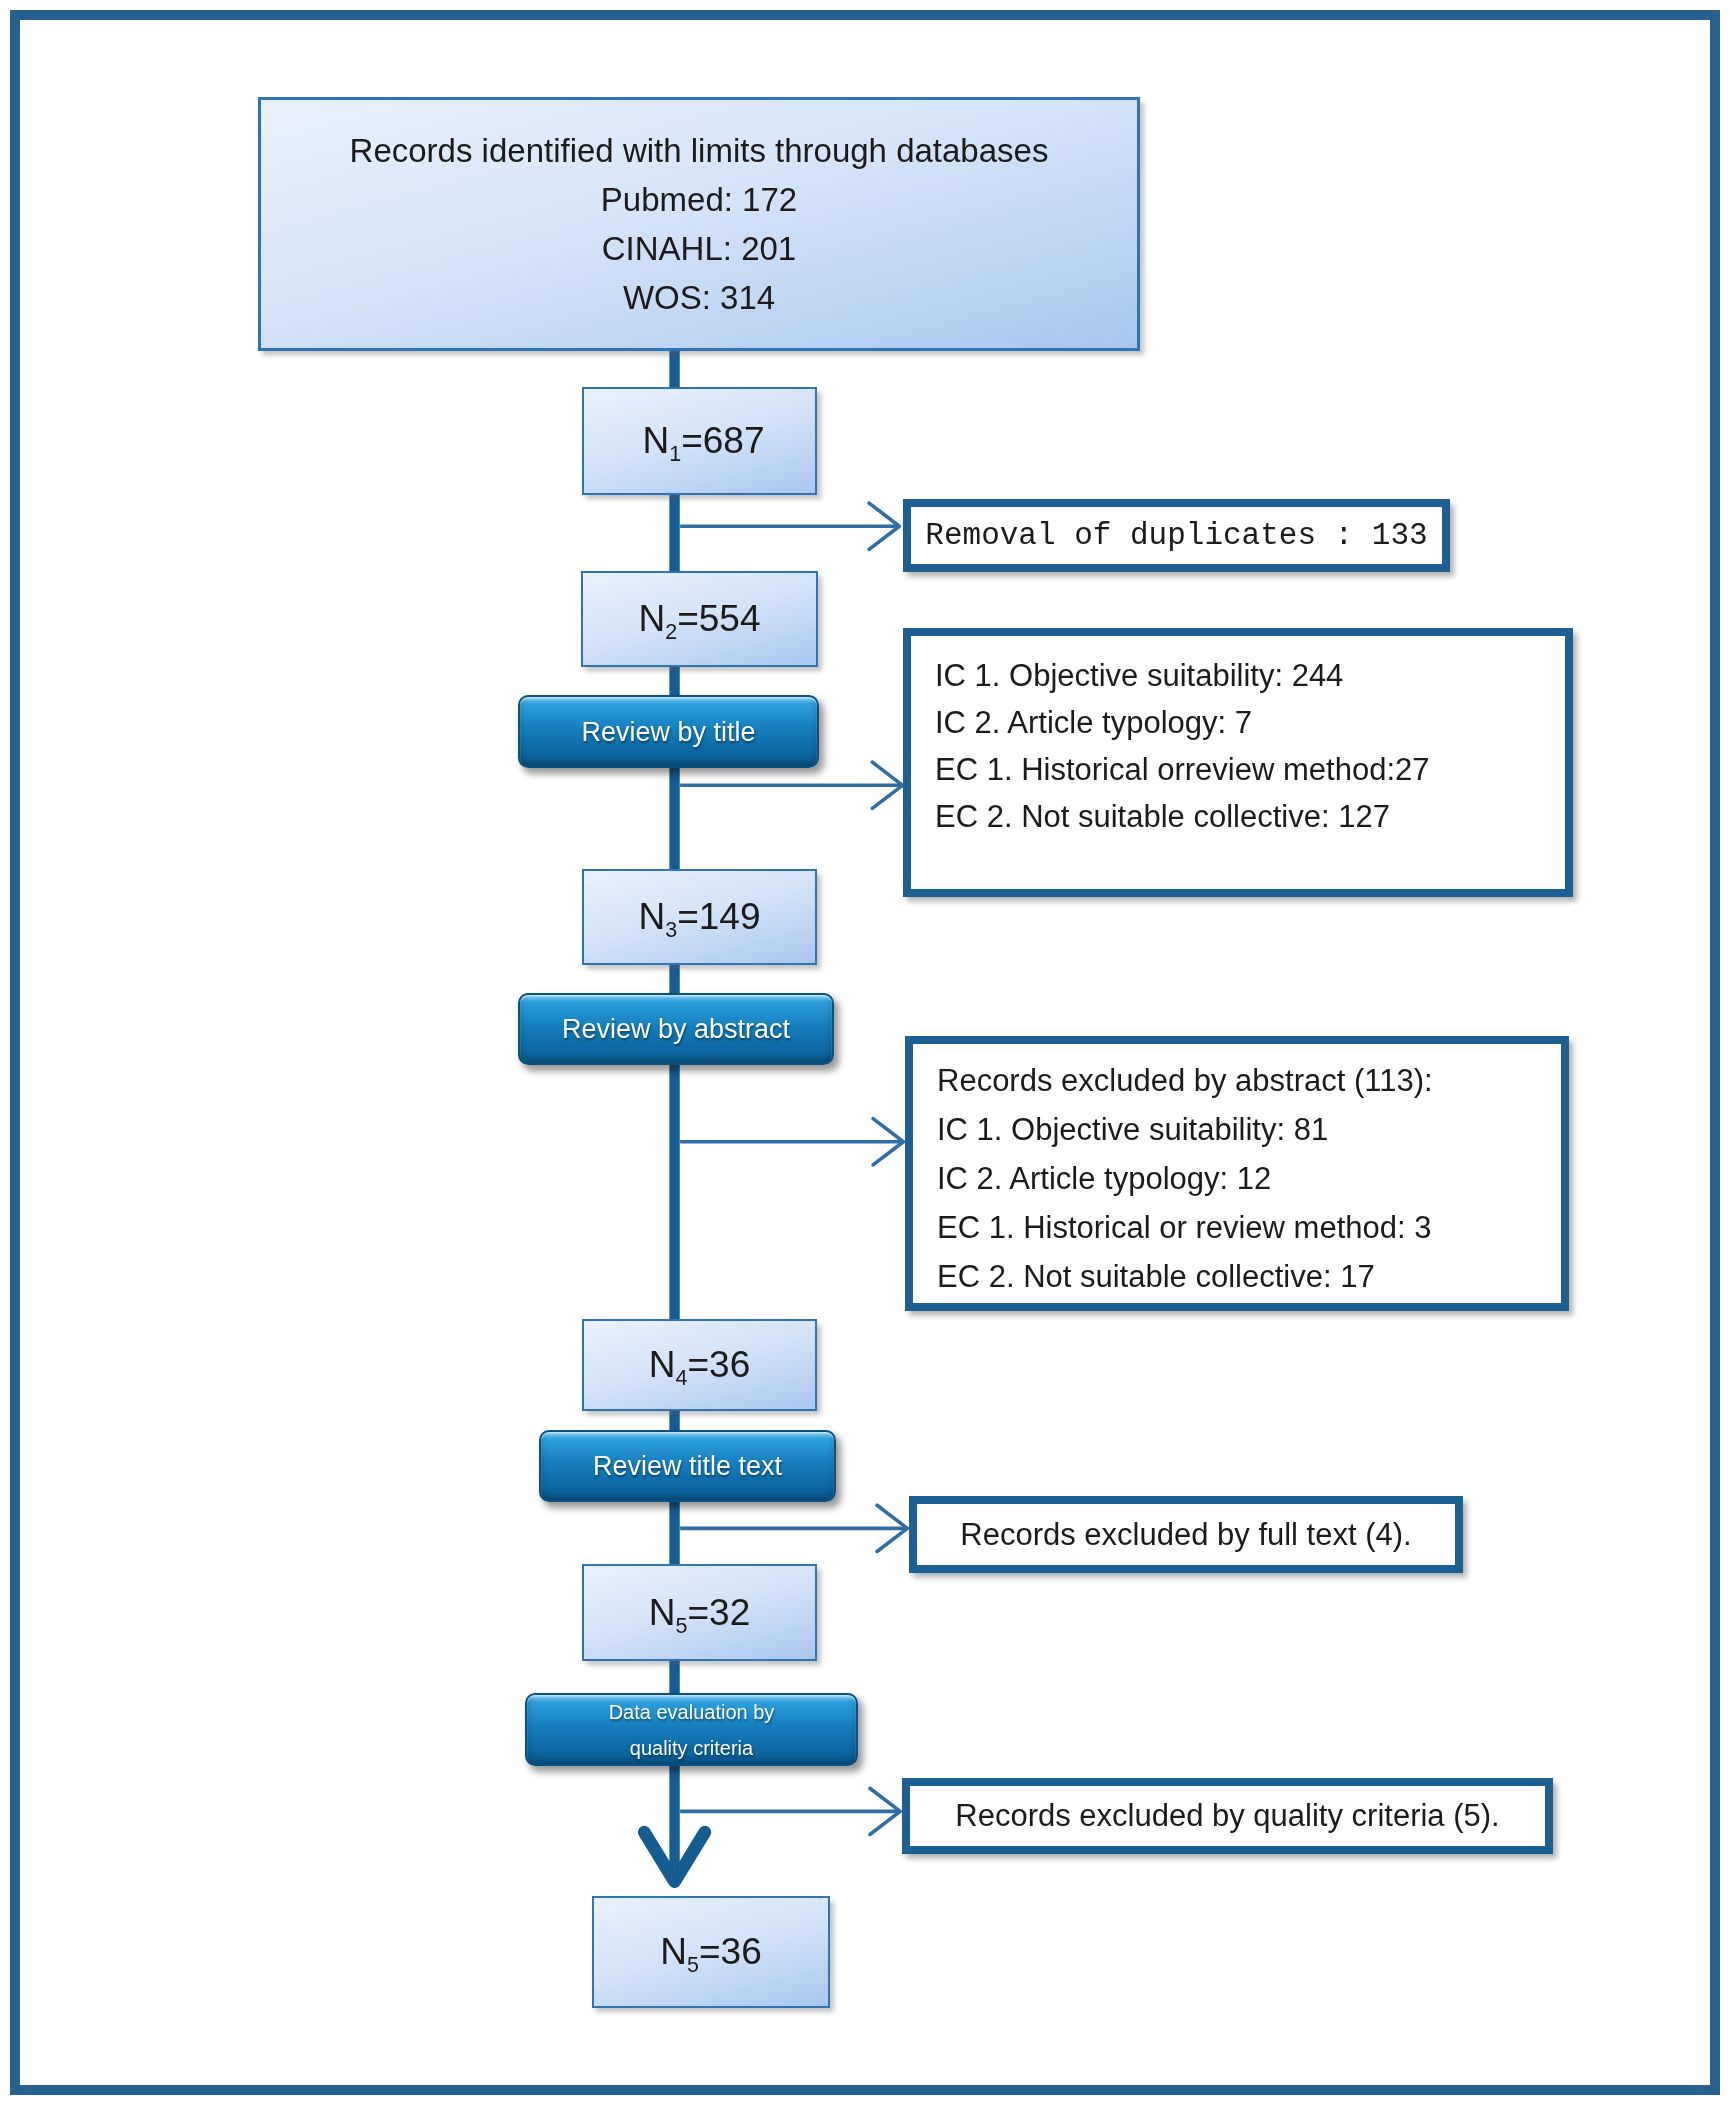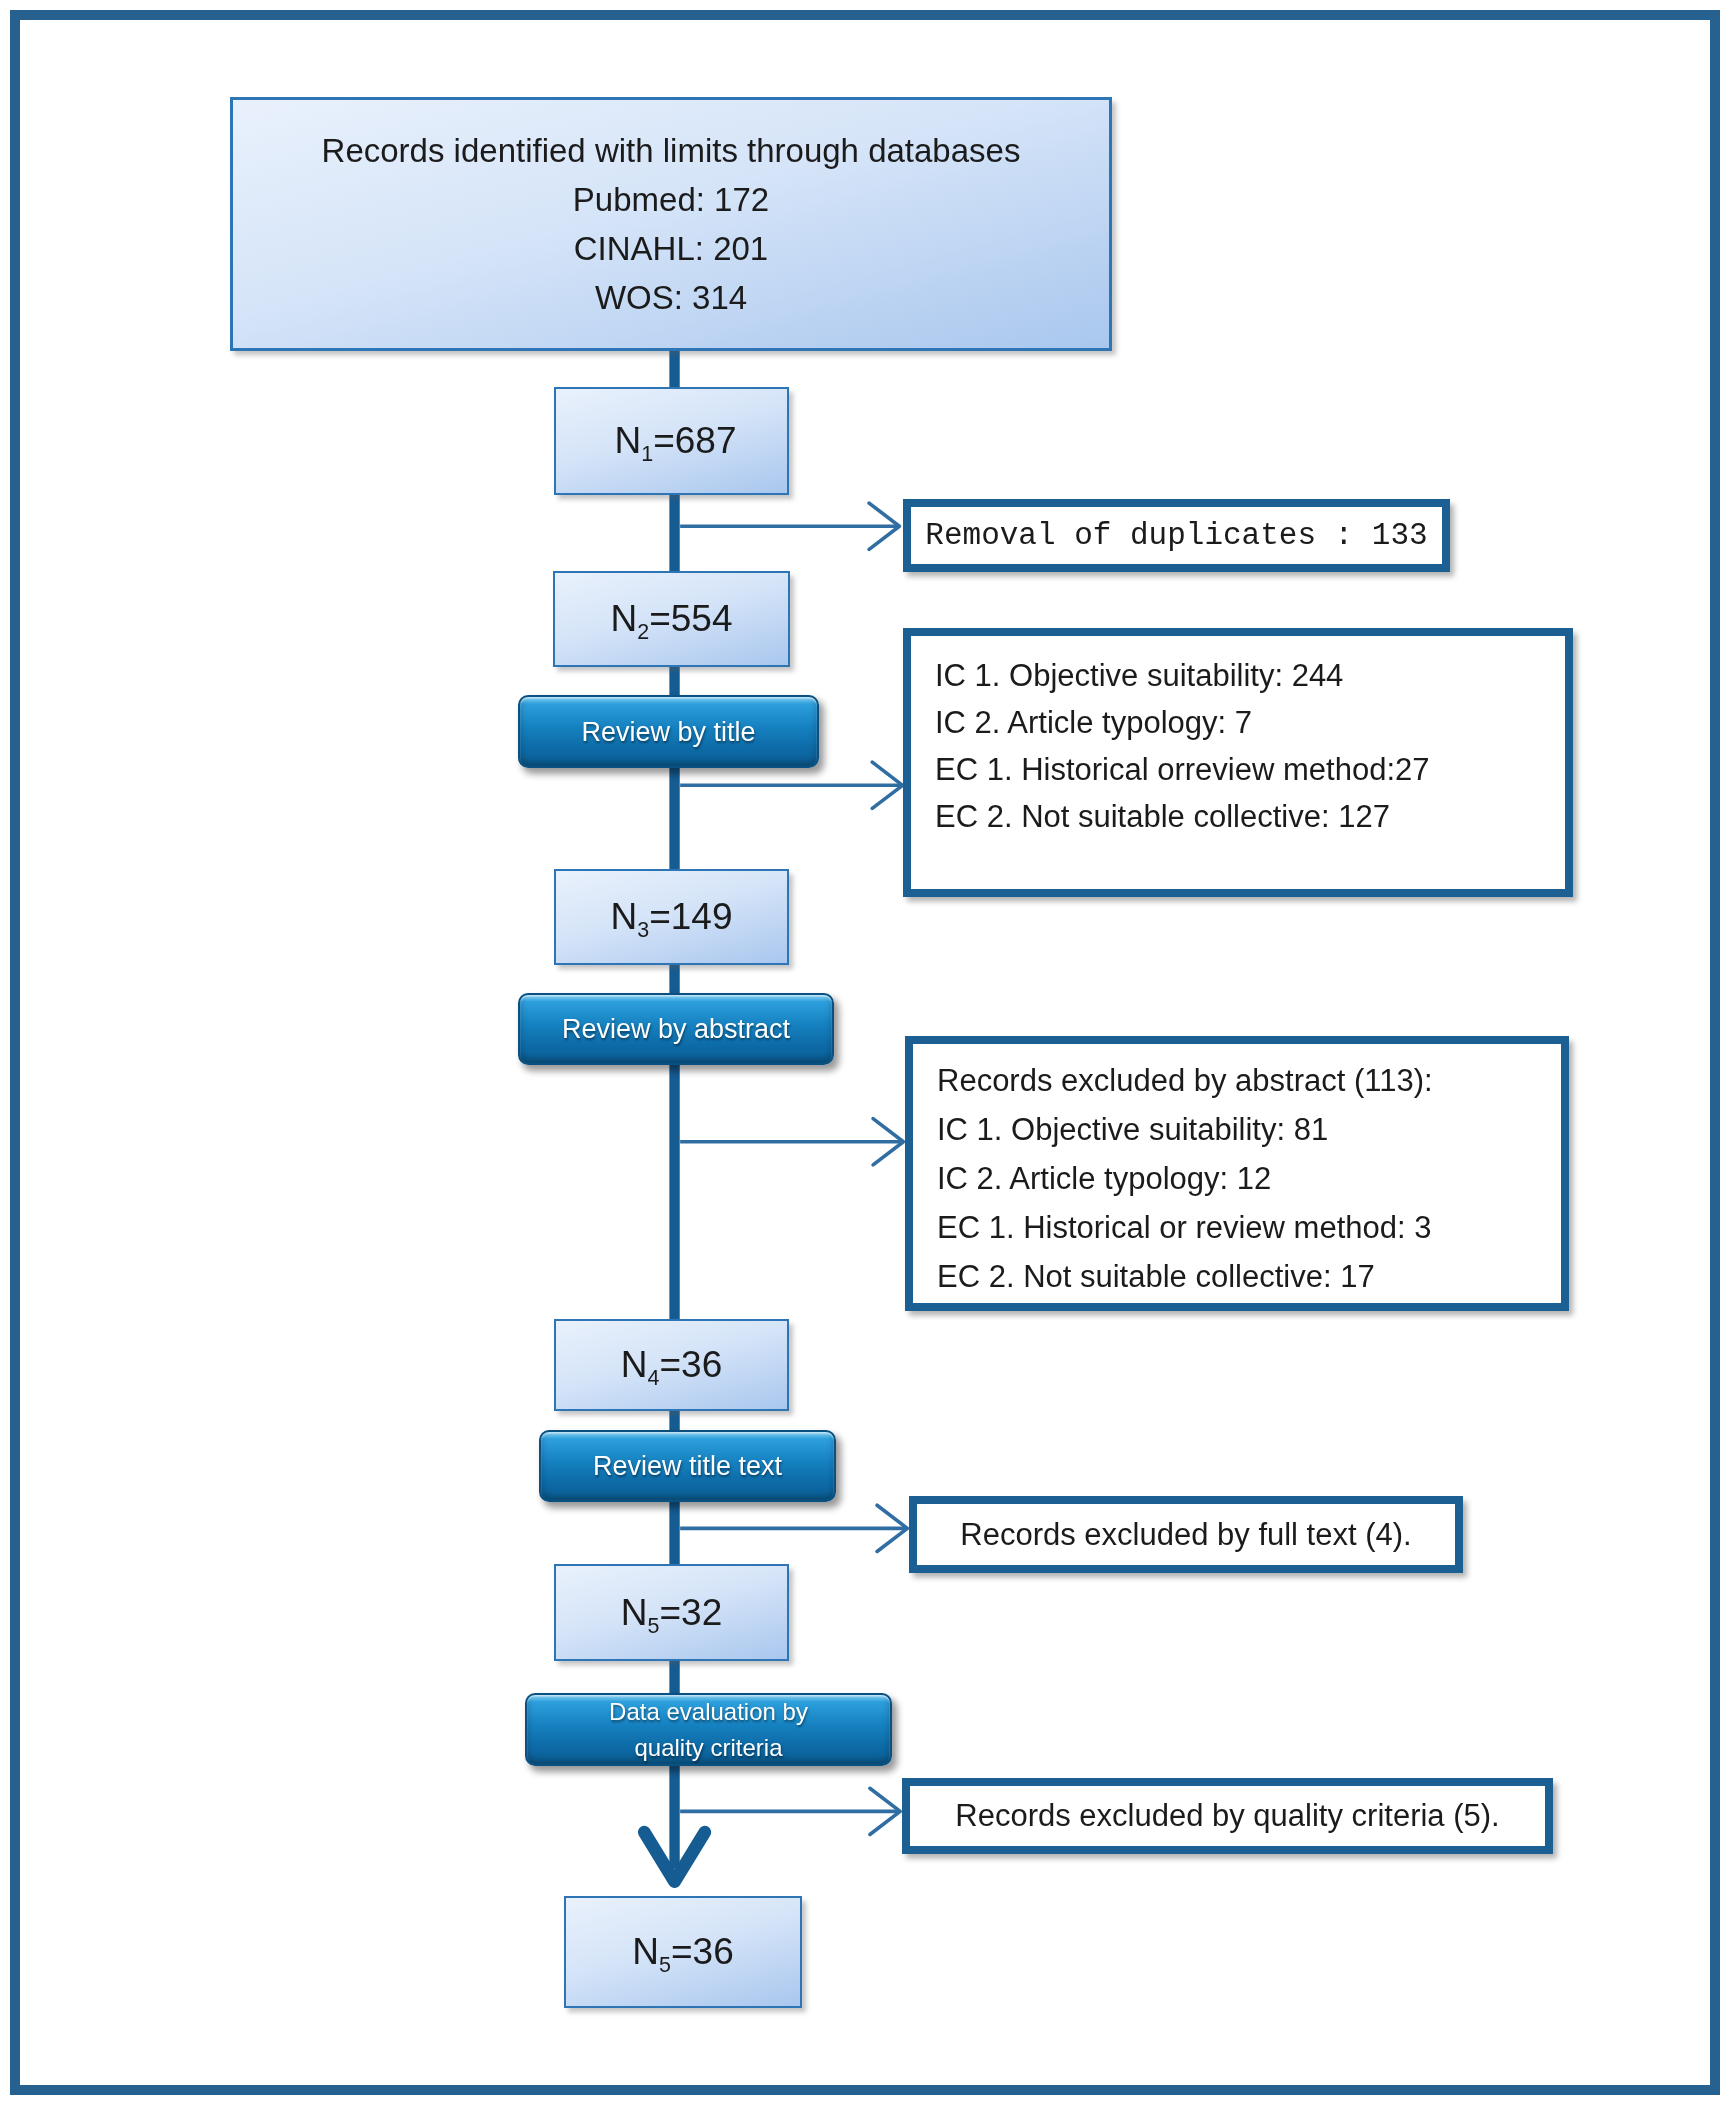--- a/index.html
+++ b/index.html
@@ -37,20 +37,21 @@
   
   .node {
     background: linear-gradient(165deg,
                 var(--node-fill-top, #E9F1FC) 0%,
                 #D5E4F8 45%,
                 var(--node-fill-bottom, #A9C7EE) 100%);
     border: 2.4px solid var(--node-border, #2E75B6);
     box-shadow: 4px 4.8px 4.8px rgba(90,90,90,0.35);
     display: flex; align-items: center; justify-content: center;
     font-size: 37px;
+    margin-left: 28px;
   }
   .node sub { font-size: 0.58em; line-height: 0; }
   .node.source {
     flex-direction: column;
     font-size: 33px;
     line-height: 49px;
     border-width: 3.2px;
   }
 
   
@@ -89,21 +90,21 @@
   #n2            { left: 553px;  top: 571px;  width: 237px;  height: 96px; }
   #btnTitle      { left: 518px;  top: 695px;  width: 301px;  height: 73px;  }
   #exclTitle     { left: 903px; top: 628px;  width: 670px;  height: 269px; }
   #n3            { left: 554px;  top: 869px; width: 235px;  height: 96px; }
   #btnAbstract   { left: 518px;  top: 993px; width: 316px;  height: 72px;  }
   #exclAbstract  { left: 905px; top: 1036px; width: 664px;  height: 275px; line-height: 49px; padding-top: 12px; }
   #n4            { left: 554px;  top: 1319px; width: 235px;  height: 92px; }
   #btnFulltext   { left: 539px;  top: 1430px; width: 297px;  height: 72px;  }
   #exclFulltext  { left: 909px; top: 1496px; width: 554px;  height: 77px;  }
   #n5            { left: 554px;  top: 1564px; width: 235px;  height: 97px; }
-  #btnQuality    { left: 525px;  top: 1693px; width: 367px;  height: 73px;  font-size: 24px; }
+  #btnQuality    { left: 525px;  top: 1693px; width: 333px;  height: 73px;  font-size: 20px; }
   #exclQuality   { left: 902px; top: 1778px; width: 651px;  height: 76px;  }
   #nFinal        { left: 564px;  top: 1896px; width: 238px;  height: 112px; }
 </style>
 </head>
 <body>
 
 <div class="stage">
 
   <div class="frame"></div>
 

